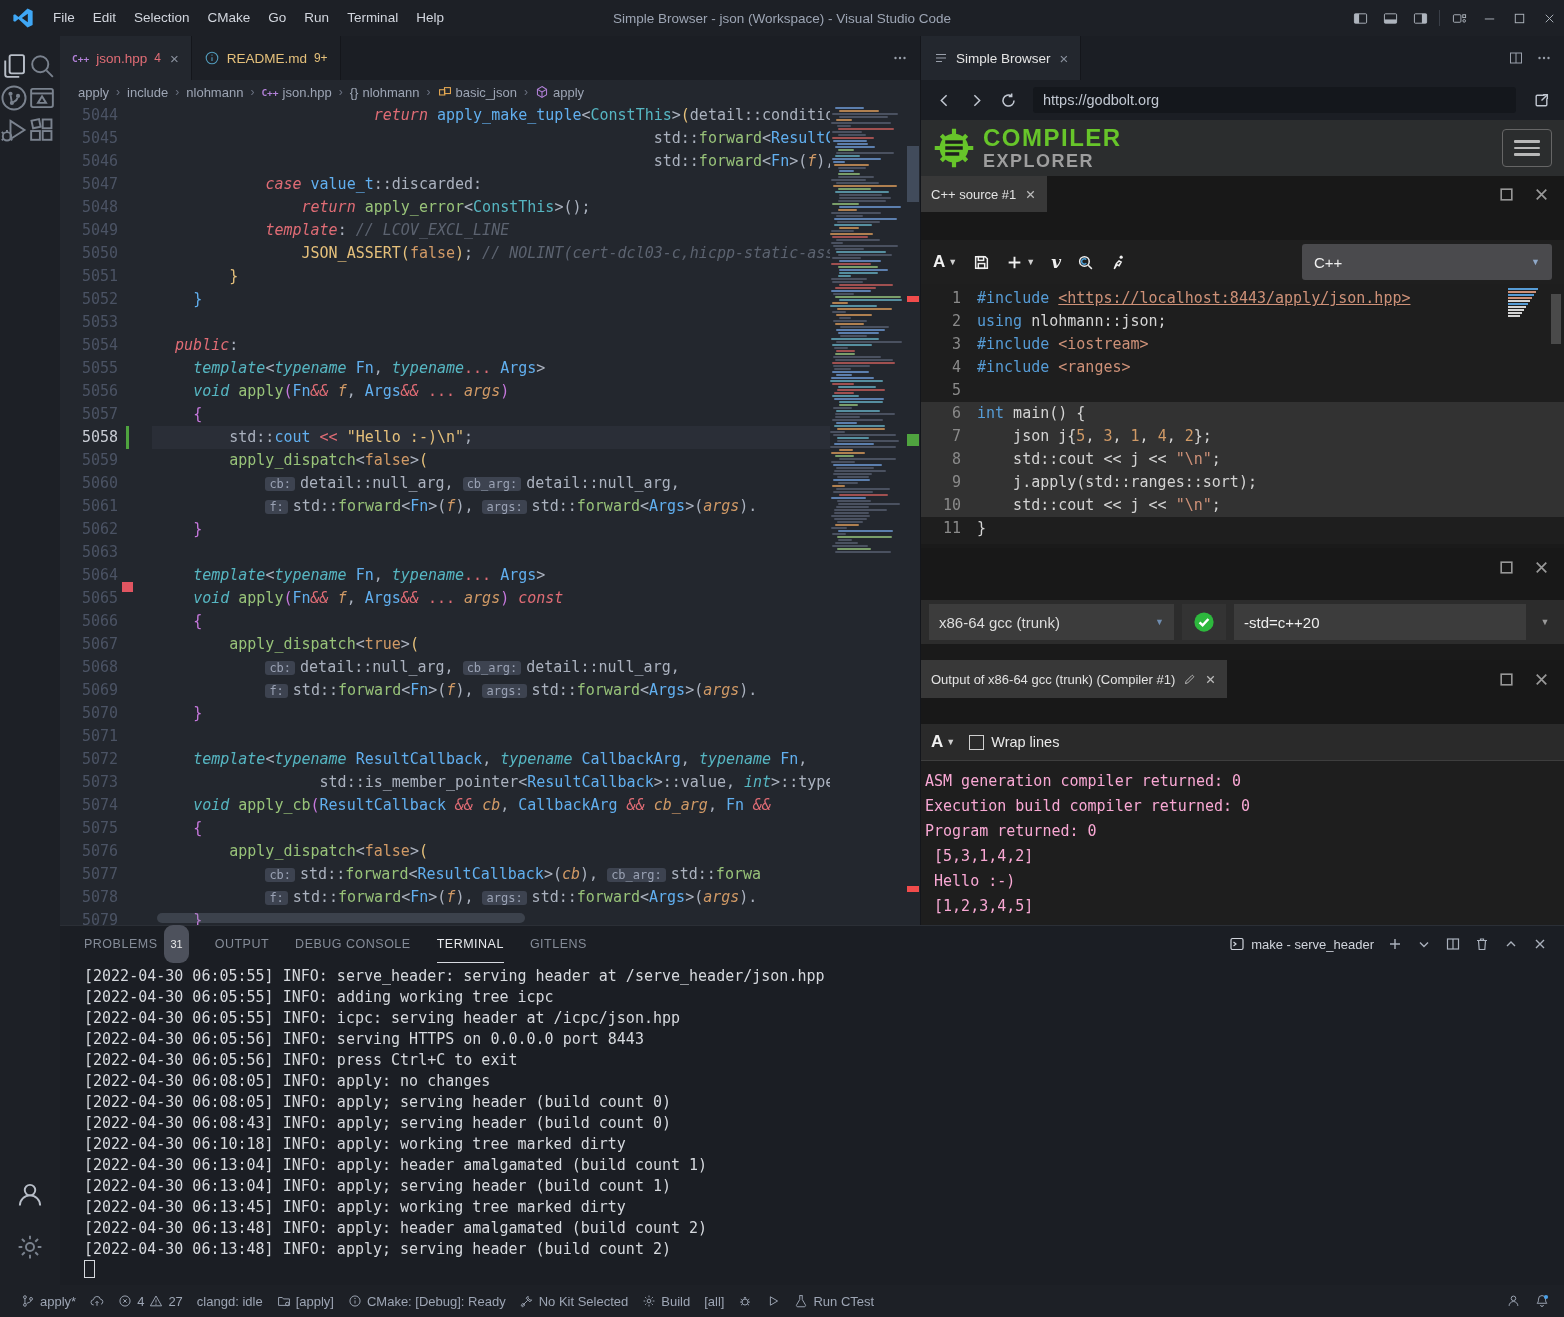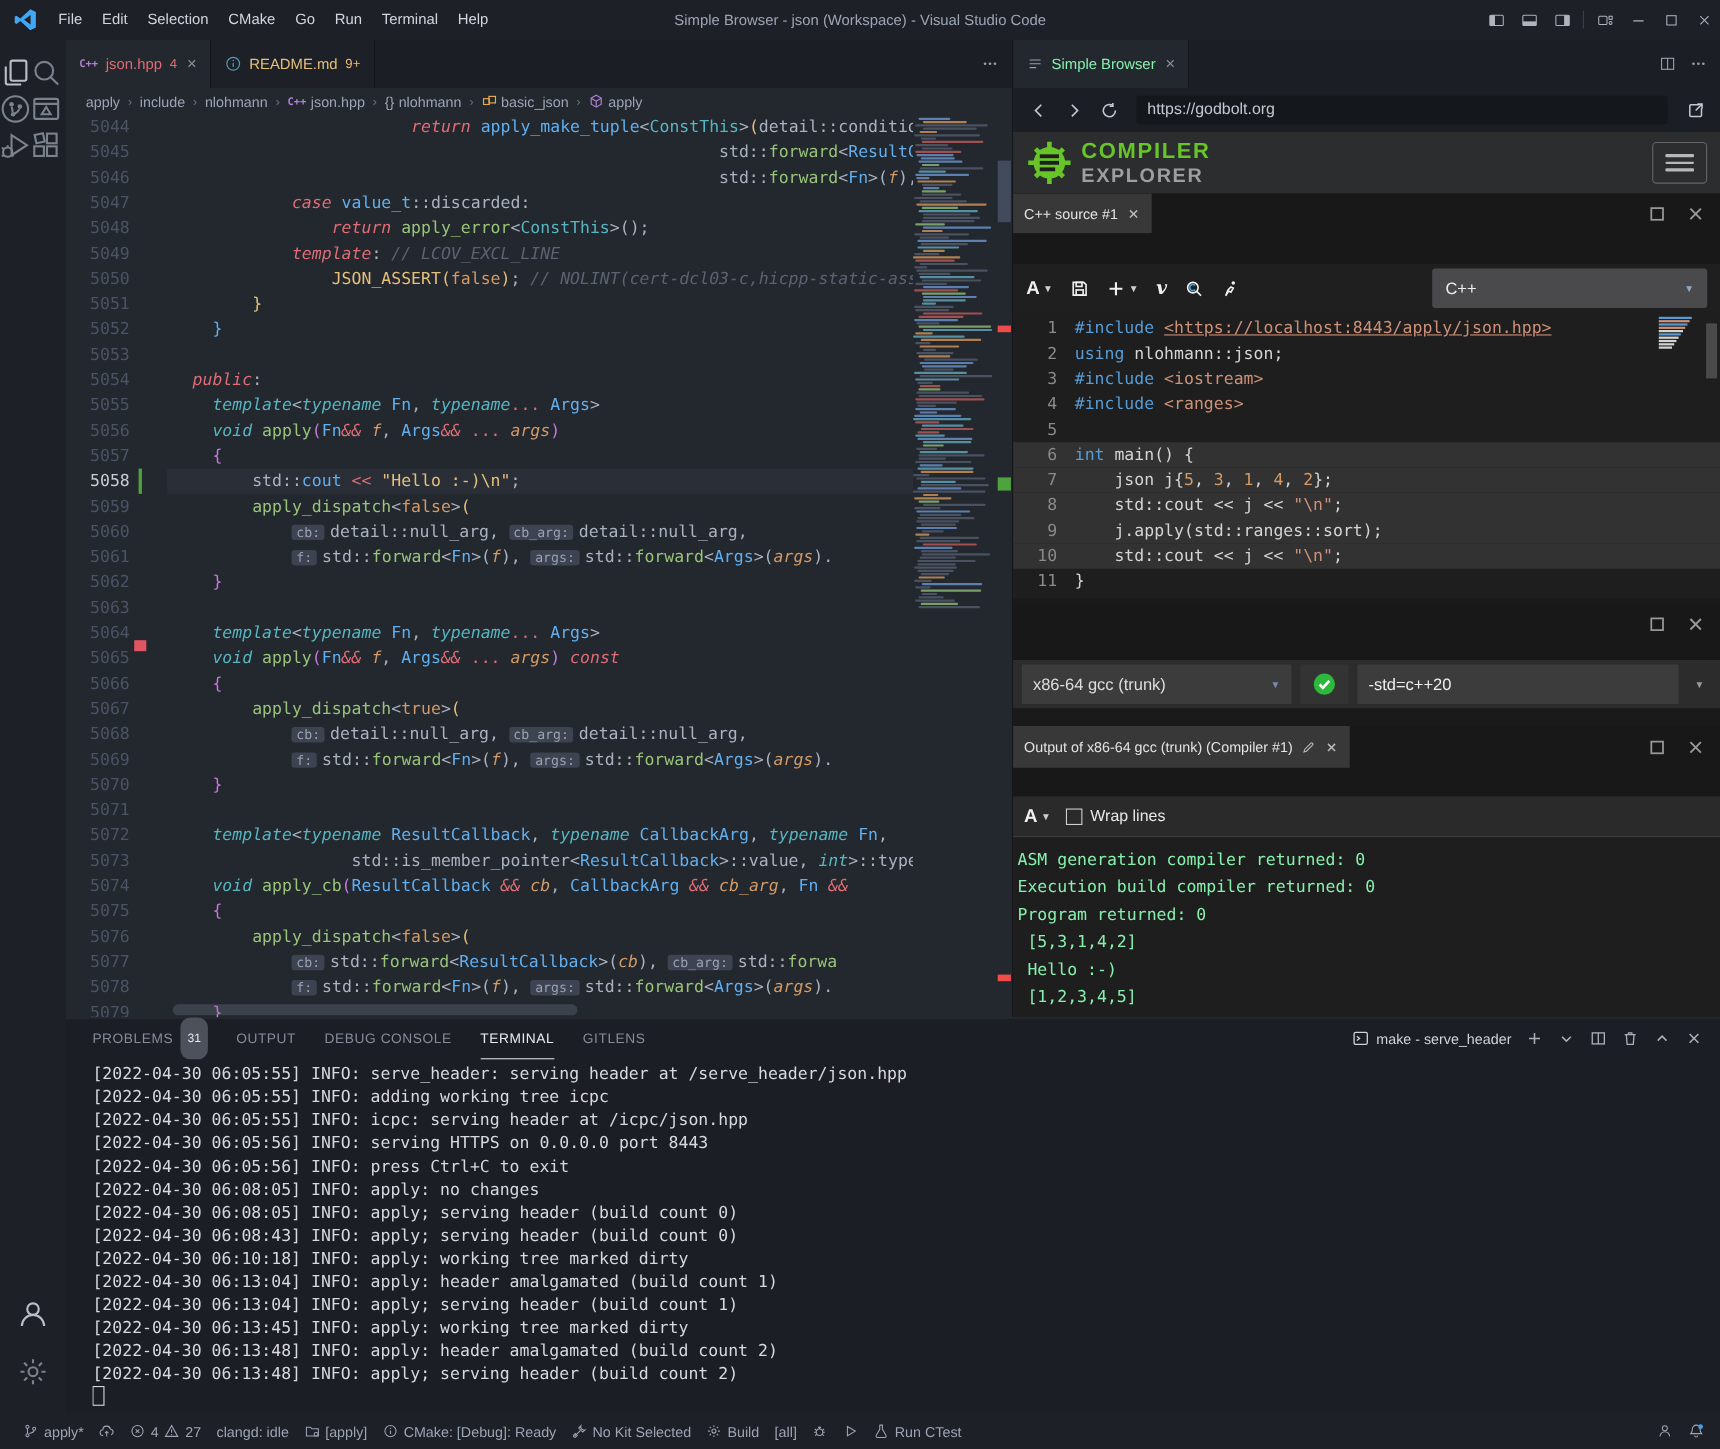--- a/index.html
+++ b/index.html
@@ -75,21 +75,21 @@
   
   #group2{position:absolute;top:36px;left:920px;width:644px;height:889px;background:#23272e;border-left:1px solid #14161b;box-sizing:border-box}
   #browser-toolbar{position:absolute;top:44px;left:0;right:0;height:40px;background:#1b1e24;display:flex;align-items:center;padding:0 10px;gap:6px;box-sizing:border-box}
   .nav-ic{width:26px;height:26px;display:flex;align-items:center;justify-content:center;color:#c2c8d2}
   .nav-ic .icon{width:17px;height:17px}
   #url-box{flex:1;height:26px;background:#14171c;border-radius:3px;display:flex;align-items:center;padding:0 10px;font-size:14.5px;color:#c2c8d2;margin:0 6px}
   #webview{position:absolute;top:84px;left:0;right:0;bottom:0;background:#1e1e1e;display:flex;flex-direction:column}
   #ce-header{height:56px;background:#2b2d2e;display:flex;align-items:center;padding:0 12px;flex:none}
   #ce-gear{width:42px;height:42px;margin-right:8px}
   #ce-brand{display:flex;flex-direction:column;justify-content:center;line-height:1}
-  #ce-brand .b1{color:#67c52a;font-weight:bold;font-size:20px;letter-spacing:1.5px}
+  #ce-brand .b1{color:#67c52a;font-weight:bold;font-size:24px;letter-spacing:1.5px}
   #ce-brand .b2{color:#9e9e9e;font-weight:bold;font-size:18px;letter-spacing:1.5px;margin-top:2px}
   #hamburger{margin-left:auto;width:48px;height:36px;border:1px solid #666;border-radius:4px;display:flex;flex-direction:column;justify-content:center;gap:4px;align-items:center}
   #hamburger span{display:block;width:26px;height:2.5px;background:#b8b8b8;border-radius:1px}
   .pane-title{height:36px;background:#181818;display:flex;align-items:stretch;flex:none;position:relative}
   .pane-title.tall{height:38px}
   .gl-tab{background:#383838;color:#e3e3e3;font-size:13px;display:flex;align-items:center;padding:0 10px;gap:8px}
   .gl-tab .icon{width:13px;height:13px;color:#bbb}
   .pane-ctl{position:absolute;right:14px;top:0;bottom:0;display:flex;align-items:center;gap:18px;color:#999}
   .pane-ctl .icon{width:17px;height:17px}
   .pane-space{background:#181818;flex:none}
@@ -111,21 +111,21 @@
   #comp-row{height:44px;background:#2c2c2c;display:flex;align-items:center;padding:0 8px;gap:8px;flex:none}
   #comp-select{width:245px;height:36px;background:#3c3c3c;display:flex;align-items:center;padding:0 10px;font-size:15px;color:#ddd;box-sizing:border-box}
   #comp-select .caret{margin-left:auto;color:#6f8cae}
   #comp-ok{width:44px;height:36px;background:#333;display:flex;align-items:center;justify-content:center}
   #comp-ok .icon{width:22px;height:22px}
   #comp-opts{flex:1;height:36px;background:#3c3c3c;display:flex;align-items:center;padding:0 10px;font-size:15px;color:#eee;box-sizing:border-box}
   #comp-caret{width:22px;color:#999;text-align:center}
   #out-toolbar{height:36px;background:#2a2a2a;border-bottom:1px solid #3e3e3e;display:flex;align-items:center;padding:0 10px;gap:14px;flex:none}
   #wrap-box{width:13px;height:13px;border:1.4px solid #cfcfcf;display:inline-block}
   #wrap-label{font-size:14.5px;color:#e8e8e8}
-  #out-body{flex:1;padding:8px 0 0 4px;font:15px/25px "DejaVu Sans Mono",monospace;color:#86efac;white-space:pre}
+  #out-body{flex:1;padding:8px 0 0 4px;font:15px/25px "DejaVu Sans Mono",monospace;color:#f9a8d4;white-space:pre}
 
   
   #panel{position:absolute;left:60px;right:0;top:925px;height:360px;background:#1b1e24;border-top:1px solid #2b2f36;box-sizing:border-box}
   #panel-tabs{height:36px;display:flex;align-items:center;padding-left:24px;gap:26px}
   .ptab{font-size:12.5px;letter-spacing:.5px;color:#858c98;display:flex;align-items:center;gap:7px;height:100%;line-height:36px}
   .ptab.active{color:#e8eaee;border-bottom:1px solid #d7dae0}
   .pbadge{background:#4d515c;color:#e8e8e8;font-size:11px;border-radius:9px;padding:1px 6px;letter-spacing:0}
   #panel-actions{margin-left:auto;display:flex;align-items:center;gap:13px;padding-right:16px;color:#aab1bc;font-size:13px}
   #panel-actions .icon{width:16px;height:16px}
   #term-label{display:flex;align-items:center;gap:6px;color:#d0d4dc}
@@ -554,21 +554,21 @@
 </div>
 
 <div id="group2">
   <div class="tabbar">
     <div class="tab active">
       <span class="icon" style="color:#9aa0ab">
           <svg viewBox="0 0 16 16" stroke="currentColor" fill="none">
             <path d="M3 4.5h10M3 8h10M3 11.5h6"></path>
           </svg>
         </span>
-      <span style="color:#86efac">Simple Browser</span>
+      <span style="color:#e5e5e5">Simple Browser</span>
       <span class="close">×</span>
     </div>
     <div class="tab-actions">
       <span class="icon">
           <svg viewBox="0 0 16 16" fill="none" stroke="currentColor">
             <rect x="2.5" y="3" width="11" height="10"></rect>
             <path d="M8 3v10"></path>
           </svg>
         </span>
       <span class="icon">

